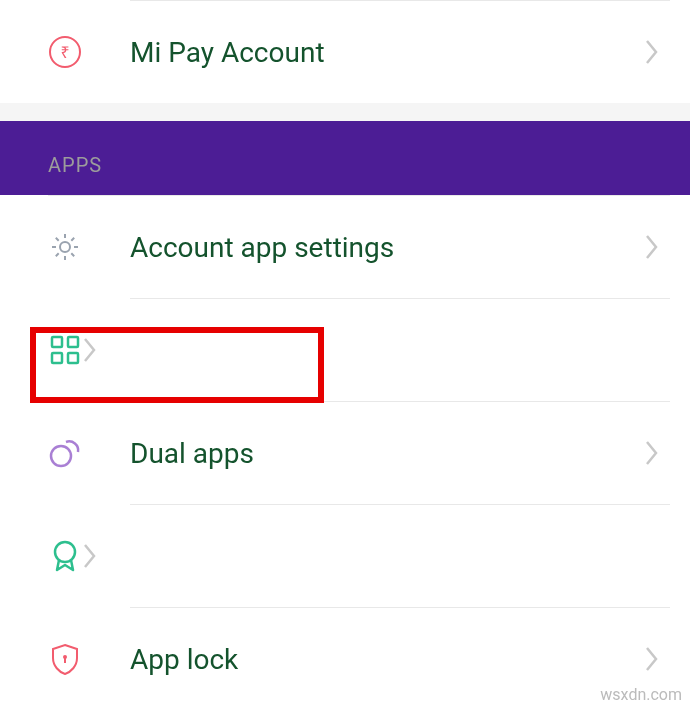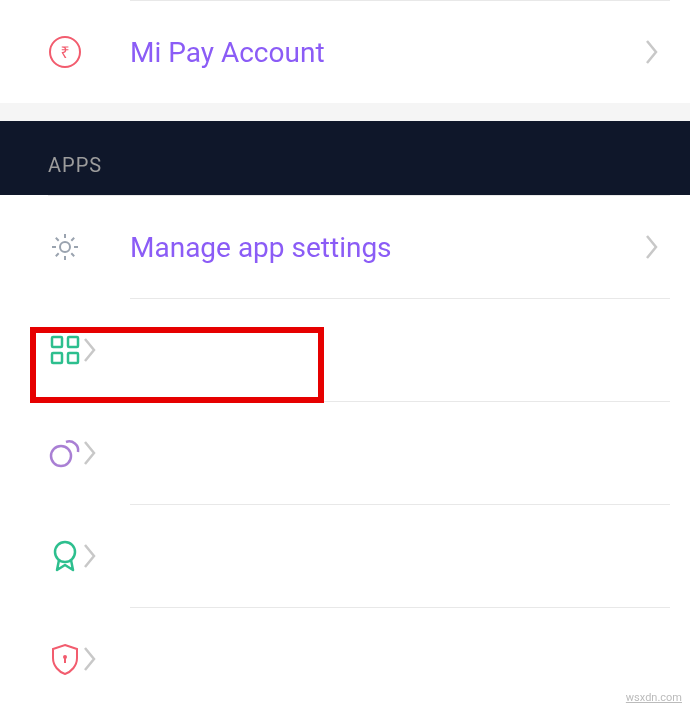--- a/index.html
+++ b/index.html
@@ -37,37 +37,37 @@
       width: 34px;
       height: 34px;
       flex-shrink: 0;
       display: flex;
       align-items: center;
       justify-content: center;
     }
     .row .label {
       margin-left: 48px;
       font-size: 28px;
-      color: #8b5cf6;
+      color: #14532d;
       font-weight: 400;
       flex: 1;
     }
     .row .chevron {
       color: #c0c0c0;
     }
     .section-gap {
       height: 18px;
       background: #f5f5f5;
     }
     .section-header {
       padding: 32px 48px 18px 48px;
       font-size: 20px;
       color: #9c9c9c;
       letter-spacing: 1px;
-      background: #0f172a;
+      background: #4c1d95;
     }
     .row-divider {
       margin-left: 130px;
       margin-right: 20px;
       height: 1px;
       background: #e8e8e8;
     }
     .header-divider {
       margin-left: 48px;
       margin-right: 20px;
@@ -81,24 +81,23 @@
       top: 327px;
       width: 294px;
       height: 76px;
       pointer-events: none;
       z-index: 10;
     }
     .watermark {
       position: absolute;
       right: 8px;
       bottom: 8px;
-      font-size: 11px;
+      font-size: 16px;
       color: #bbb;
       z-index: 5;
-      text-decoration: underline;
     }
     svg {
       display: block;
     }
   </style>
 </head>
 <body>
 
 <div class="top-section">
   <div class="divider-top"></div>
@@ -125,21 +124,21 @@
 
 <div class="row">
   <span class="icon">
     <svg width="34" height="34" viewBox="0 0 34 34">
       <g fill="none" stroke="#9aa3af" stroke-width="2">
         <circle cx="17" cy="17" r="5"></circle>
         <path d="M17 4 L17 8 M17 26 L17 30 M30 17 L26 17 M8 17 L4 17 M26.2 7.8 L23.3 10.7 M10.7 23.3 L7.8 26.2 M26.2 26.2 L23.3 23.3 M10.7 10.7 L7.8 7.8"></path>
       </g>
     </svg>
   </span>
-  <span class="label">Manage app settings</span>
+  <span class="label">Account app settings</span>
   <span class="chevron">
     <svg width="16" height="28" viewBox="0 0 16 28">
         <path d="M3 3 L12 14 L3 25" fill="none" stroke="#c8c8c8" stroke-width="2.5"></path>
       </svg>
   </span>
 </div>
 <div class="row-divider"></div>
 
 <div class="row">
   <span class="icon">
@@ -160,20 +159,21 @@
 </div>
 <div class="row-divider"></div>
 
 <div class="row">
   <span class="icon">
     <svg width="34" height="34" viewBox="0 0 34 34">
       <circle cx="13" cy="20" r="10" fill="none" stroke="#a97fd4" stroke-width="2.5"></circle>
       <path d="M18 6 A9 9 0 0 1 30 16" fill="none" stroke="#a97fd4" stroke-width="2.5"></path>
     </svg>
   </span>
+  <span class="label">Dual apps</span>
   <span class="chevron">
     <svg width="16" height="28" viewBox="0 0 16 28">
         <path d="M3 3 L12 14 L3 25" fill="none" stroke="#c8c8c8" stroke-width="2.5"></path>
       </svg>
   </span>
 </div>
 <div class="row-divider"></div>
 
 <div class="row">
   <span class="icon">
@@ -191,20 +191,21 @@
 <div class="row-divider"></div>
 
 <div class="row">
   <span class="icon">
     <svg width="34" height="34" viewBox="0 0 34 34">
       <path d="M17 3 L29 7 L29 16 C29 24 23 30 17 32 C11 30 5 24 5 16 L5 7 Z" fill="none" stroke="#f25c6e" stroke-width="2"></path>
       <circle cx="17" cy="15" r="2" fill="#f25c6e"></circle>
       <rect x="16" y="16" width="2" height="5" fill="#f25c6e"></rect>
     </svg>
   </span>
+  <span class="label">App lock</span>
   <span class="chevron">
     <svg width="16" height="28" viewBox="0 0 16 28">
         <path d="M3 3 L12 14 L3 25" fill="none" stroke="#c8c8c8" stroke-width="2.5"></path>
       </svg>
   </span>
 </div>
 
 <div class="highlight"></div>
 
 <div class="watermark">wsxdn.com</div>

